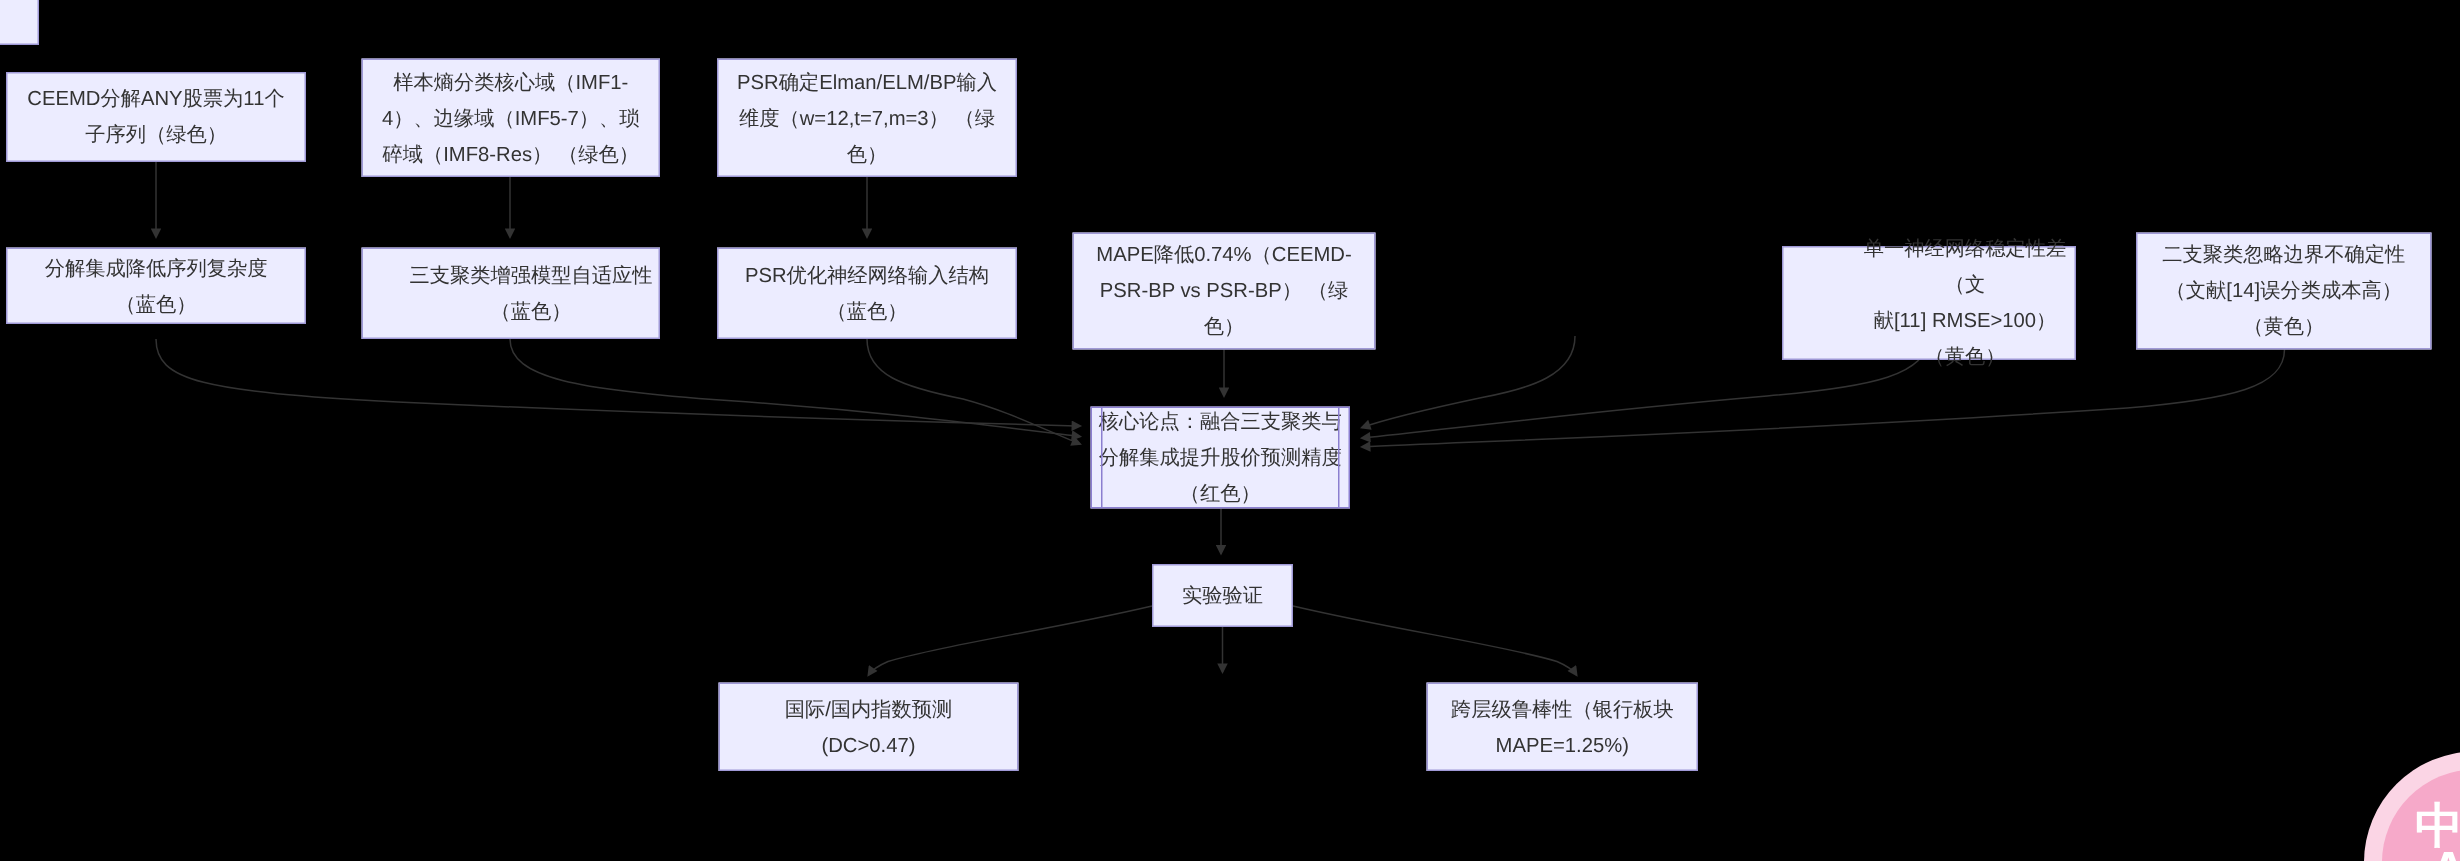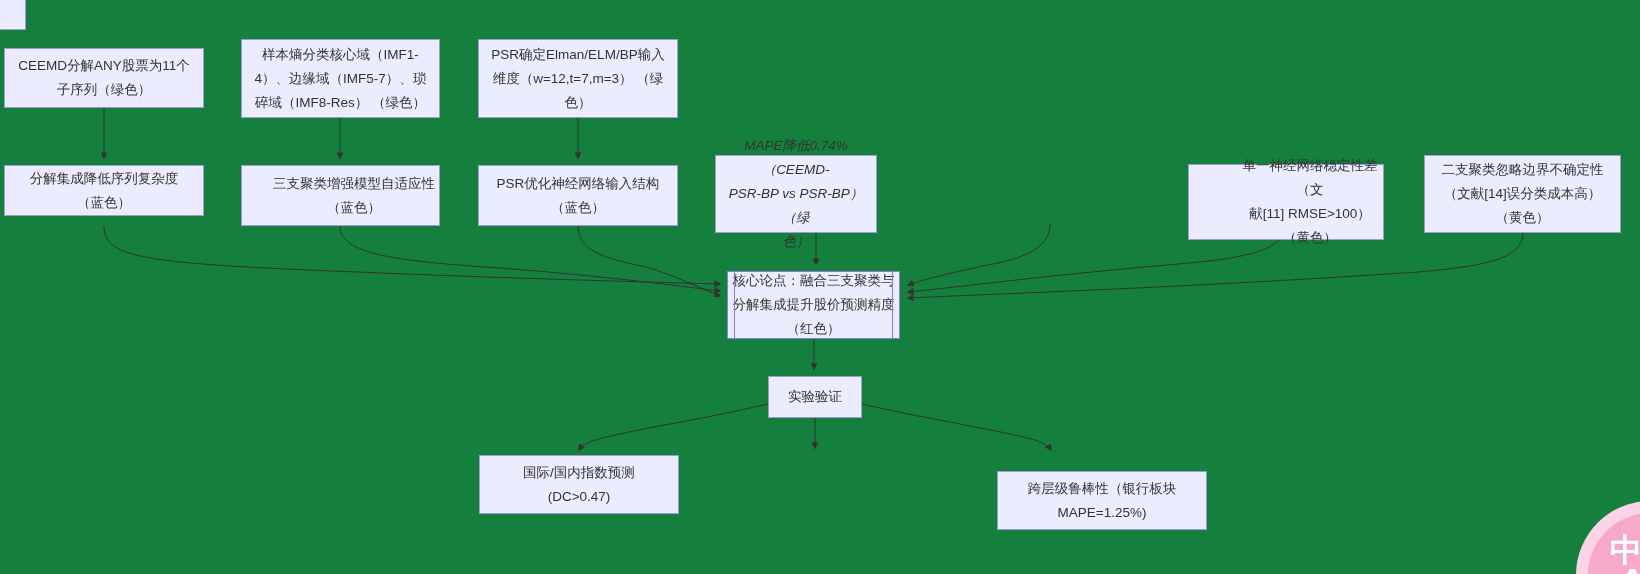--- a/index.html
+++ b/index.html
@@ -1,20 +1,20 @@
 <!DOCTYPE html>
 <html><head>
 <meta charset="utf-8">
 <style>
   html,body{margin:0;padding:0;background:#fff;}
   .canvas{
     position:relative;
     width:1640px;height:574px;
     overflow:hidden;
-    background:#15803d;
+    background:#000000;
     font-family:"Liberation Sans","DejaVu Sans",sans-serif;
     --node-fill:#ECECFF;
     --node-border:#9f99d6;
     --center-border:#8b7fd0;
     --edge-color:#333333;
     --text-color:#333333;
   }
   .node{
     position:absolute;
     box-sizing:border-box;
@@ -108,21 +108,21 @@
 （蓝色）</span>
   </div>
   <div class="node" style="left:241px;top:165px;width:199px;height:61px;justify-content:flex-end;">
     <span class="lbl">三支聚类增强模型自适应性
 （蓝色）</span>
   </div>
   <div class="node" style="left:478px;top:165px;width:200px;height:61px;">
     <span class="lbl">PSR优化神经网络输入结构
 （蓝色）</span>
   </div>
-  <div class="node" style="left:715px;top:155px;width:162px;height:78px;font-style:italic;">
+  <div class="node" style="left:715px;top:155px;width:202px;height:78px;">
     <span class="lbl">MAPE降低0.74%（CEEMD-
 PSR-BP vs PSR-BP） （绿
 色）</span>
   </div>
   <div class="node" style="left:1188px;top:164px;width:196px;height:76px;padding-left:48px;">
     <span class="lbl">单一神经网络稳定性差（文
 献[11] RMSE&gt;100） （黄色）</span>
   </div>
   <div class="node" style="left:1424px;top:155px;width:197px;height:78px;">
     <span class="lbl">二支聚类忽略边界不确定性
@@ -137,21 +137,21 @@
   <div class="node subroutine" style="left:727px;top:271px;width:173px;height:68px;">
     <span class="lbl">核心论点：融合三支聚类与
 分解集成提升股价预测精度
 （红色）</span>
   </div>
 
   <div class="node" style="left:479px;top:455px;width:200px;height:59px;">
     <span class="lbl">国际/国内指数预测
 (DC&gt;0.47)</span>
   </div>
-  <div class="node" style="left:951px;top:471px;width:210px;height:59px;margin-left:46px;">
+  <div class="node" style="left:951px;top:455px;width:181px;height:59px;">
     <span class="lbl">跨层级鲁棒性（银行板块
 MAPE=1.25%)</span>
   </div>
 
   <div class="translate-halo"></div>
   <div class="translate-btn">
     <span class="g1">中</span>
     <span class="g2">A</span>
   </div>
 

